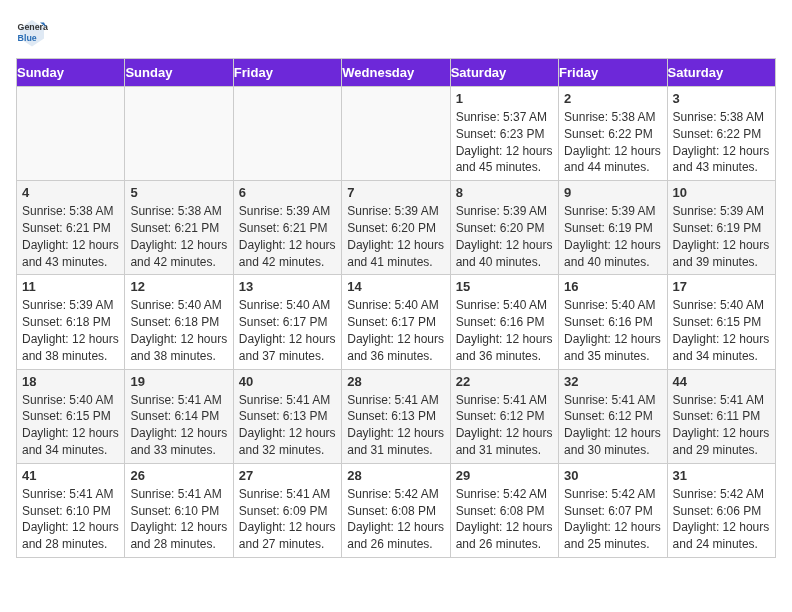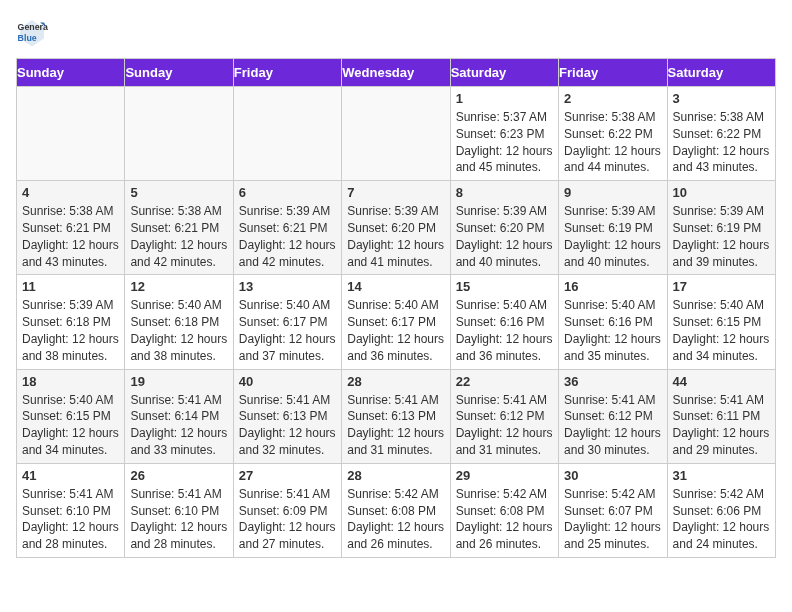--- a/index.html
+++ b/index.html
@@ -271,21 +271,21 @@
 and 31 minutes.</div>
         </td>
         <td>
           <span class="day-number">22</span>
           <div class="day-info" style="white-space: pre-line;">Sunrise: 5:41 AM
 Sunset: 6:12 PM
 Daylight: 12 hours
 and 31 minutes.</div>
         </td>
         <td>
-          <span class="day-number">36</span>
+          <span class="day-number">32</span>
           <div class="day-info" style="white-space: pre-line;">Sunrise: 5:41 AM
 Sunset: 6:12 PM
 Daylight: 12 hours
 and 30 minutes.</div>
         </td>
         <td>
           <span class="day-number">44</span>
           <div class="day-info" style="white-space: pre-line;">Sunrise: 5:41 AM
 Sunset: 6:11 PM
 Daylight: 12 hours

